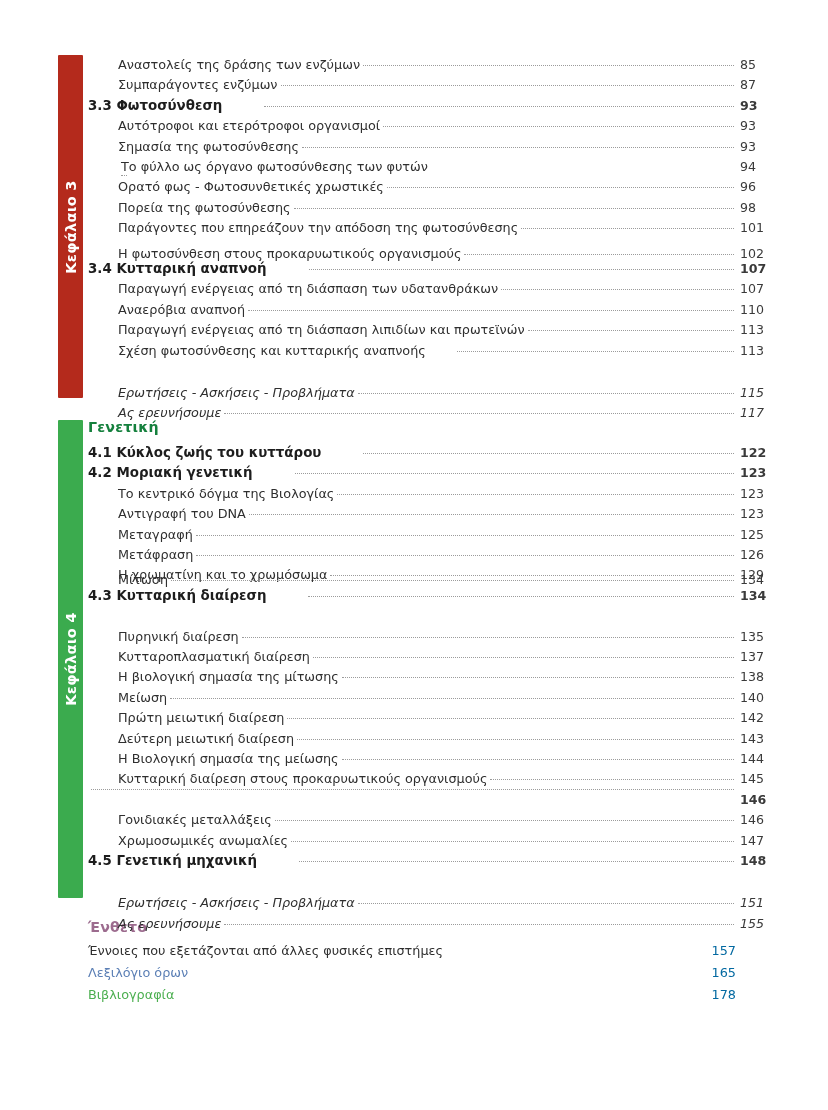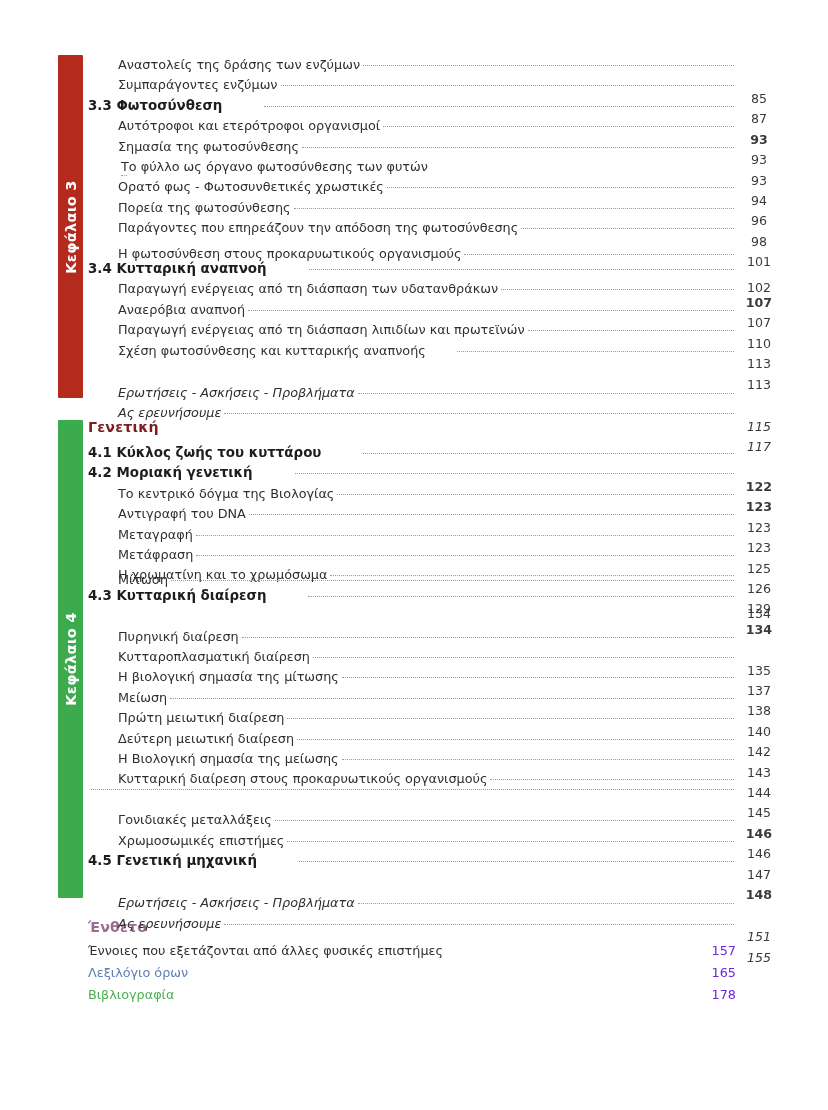--- a/index.html
+++ b/index.html
@@ -52,25 +52,24 @@
     border-bottom:1.5px dotted #9b9b9b;
     transform:translateY(-3px);
     min-width:6px;
     overflow:hidden;
   }
   .row .pg {
     flex:0 0 auto;
     position:absolute;
     left:100%;
     width:42px;
-    text-align:center;
+    text-align:left;
     padding-left:4px;
     color:#3a3a3a;
     font-size:12.6px;
-    margin-top:34px;
   }
 
   
   .lvl-sec  { left:88px;  font-weight:bold; font-size:13.4px; color:#1d1d1d;gap:39px; }
   .lvl-sub  { left:118px; font-weight:normal; }
   .lvl-ital { left:118px; font-style:italic; }
 
   .sec-head {
     position:absolute;
     left:88px;
@@ -83,36 +82,36 @@
   .insert-row {
     position:absolute;
     left:88px;
     right:92px;
     font-size:12.8px;
     display:flex;
     align-items:baseline;
   }
   .insert-row .txt { flex:0 0 auto; }
   .insert-row .sp  { flex:1 1 auto; }
-  .insert-row .pg  { flex:0 0 auto; width:42px; text-align:right; color:#6d28d9; }
+  .insert-row .pg  { flex:0 0 auto; width:42px; text-align:right; color:#0369a1; }
 </style>
 </head>
 <body>
 
 <div class="page">
 
   <div class="tab" id="tab-ch3" style="background: rgb(180, 42, 28);">
     <span class="tab-label">Κεφάλαιο 3</span>
   </div>
 
   <div class="tab" id="tab-ch4" style="background: rgb(59, 171, 78);">
     <span class="tab-label">Κεφάλαιο 4</span>
   </div>
 
-  <div class="sec-head" id="genetics-heading" style="top: 419px; color: #7f1d1d;">Γενετική</div>
+  <div class="sec-head" id="genetics-heading" style="top: 419px; color: #15803d;">Γενετική</div>
 
   <div class="sec-head" id="insert-heading" style="top: 919px; color: rgb(156, 107, 142);">Ένθετο</div>
 
   <div class="toc" id="toc-root">
       <div class="row lvl-sub" style="top: 57px;">
         <span class="txt">Αναστολείς της δράσης των ενζύμων</span>
         <span class="lead"></span>
         <span class="pg">85</span>
       </div>
       <div class="row lvl-sub" style="top: 77.4px;">
@@ -283,21 +282,21 @@
       <div class="row lvl-sec" style="top: 791.8px;">
         <span class="lead"></span>
         <span class="pg">146</span>
       </div>
       <div class="row lvl-sub" style="top: 812.2px;">
         <span class="txt">Γονιδιακές μεταλλάξεις</span>
         <span class="lead"></span>
         <span class="pg">146</span>
       </div>
       <div class="row lvl-sub" style="top: 832.6px;">
-        <span class="txt">Χρωμοσωμικές επιστήμες</span>
+        <span class="txt">Χρωμοσωμικές ανωμαλίες</span>
         <span class="lead"></span>
         <span class="pg">147</span>
       </div>
       <div class="row lvl-sec" style="top: 853px;">
         <span class="txt">4.5 Γενετική μηχανική</span>
         <span class="lead"></span>
         <span class="pg">148</span>
       </div>
       <div class="row lvl-ital" style="top: 895.4px;">
         <span class="txt">Ερωτήσεις - Ασκήσεις - Προβλήματα</span>

